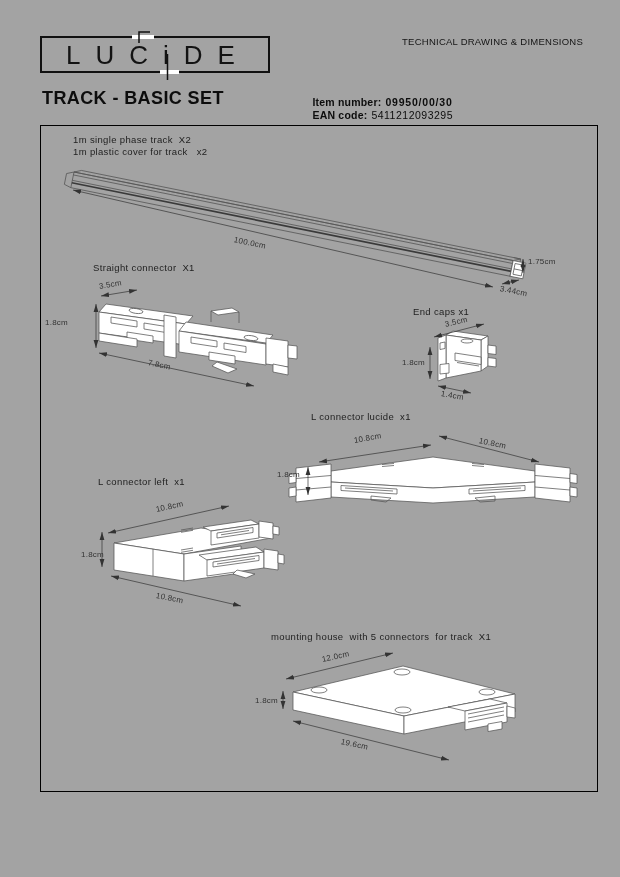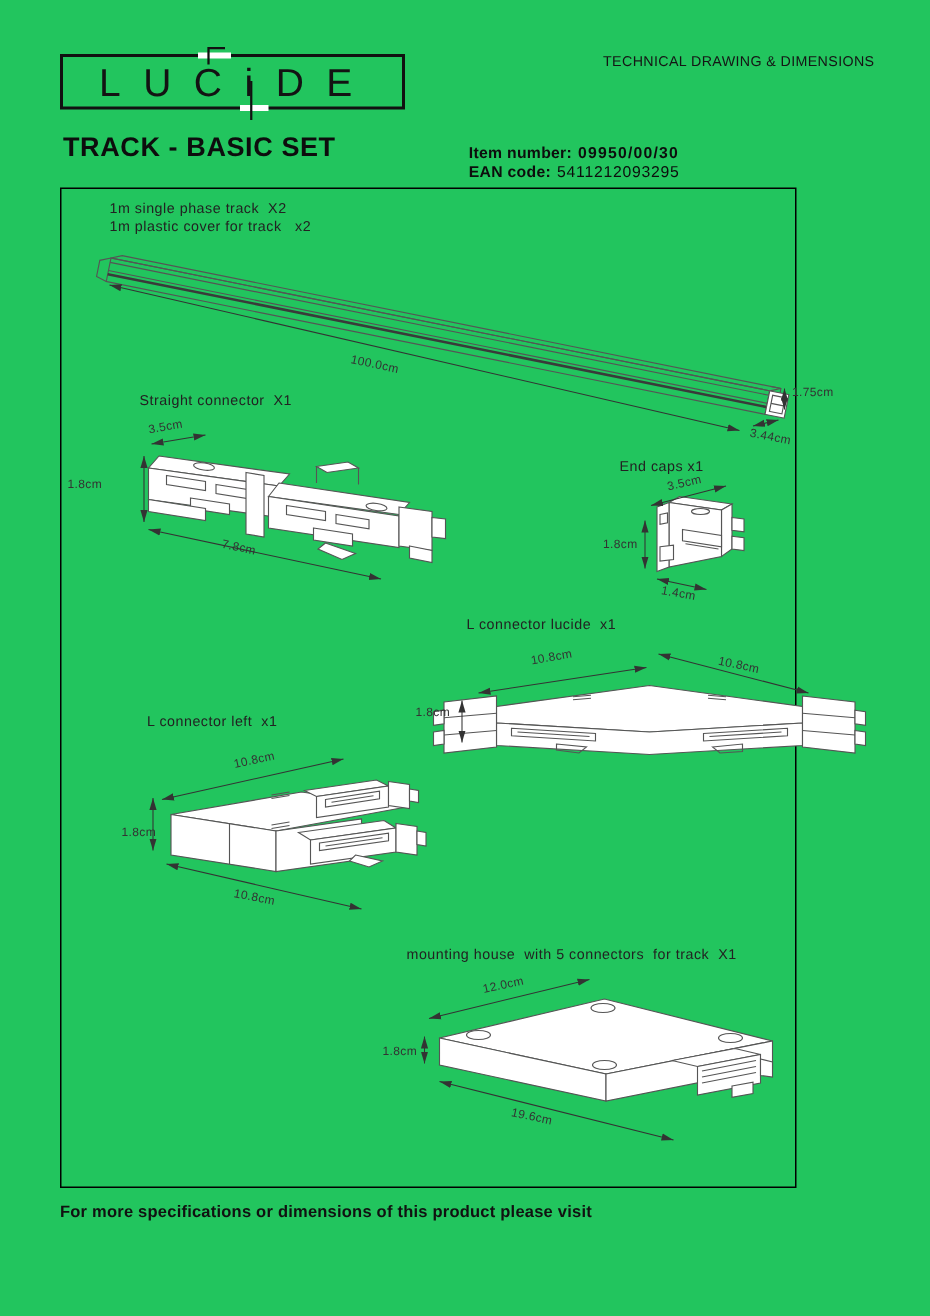--- a/index.html
+++ b/index.html
@@ -1,29 +1,29 @@
 <!DOCTYPE html>
 <html><head>
 <meta charset="utf-8">
 <style>
   html,body{margin:0;padding:0;background:#fff;}
-  .page{position:relative;width:620px;height:877px;background:#22c55e;overflow:hidden;
+  .page{position:relative;width:620px;height:877px;background:#a3a3a3;overflow:hidden;
         font-family:"Liberation Sans",sans-serif;color:#111;}
   .abs{position:absolute;white-space:pre;}
   .h-doctype{font-size:9.5px;letter-spacing:.25px;color:#151515;}
   .h-title{font-size:18px;font-weight:bold;letter-spacing:.4px;color:#0d0d0d;}
   .h-meta{font-size:10.5px;font-weight:bold;letter-spacing:.2px;color:#0d0d0d;}
   .h-meta .gap{margin-left:4px;}
   .val-tight{letter-spacing:.8px;}
   .val-light{font-weight:normal;letter-spacing:.5px;}
   .sec{font-size:9.5px;color:#222;letter-spacing:.35px;}
   .dim{font-size:8px;color:#333;letter-spacing:.25px;transform-origin:0 50%;}
   .f-note{font-size:11px;font-weight:bold;letter-spacing:.15px;}
   .f-site{font-size:18px;font-weight:bold;letter-spacing:.5px;}
-  #drawing-box{position:absolute;left:40px;top:125px;width:491px;height:667px;
+  #drawing-box{position:absolute;left:40px;top:125px;width:558px;height:667px;
                border:1.6px solid #000;box-sizing:border-box;}
   svg .ln{fill:none;stroke:#555;stroke-width:.75;}
   svg .lnf{fill:#fff;stroke:#555;stroke-width:.75;}
   svg .dimline{fill:none;stroke:#333;stroke-width:.7;
                marker-start:url(#arr);marker-end:url(#arr);}
 </style>
 </head>
 <body>
 
 <div class="page">
@@ -214,15 +214,14 @@
     <span class="abs dim" style="left:115px;top:379px;transform:rotate(-12deg);">10.8cm</span>
     <span class="abs dim" style="left:40px;top:424px;">1.8cm</span>
     <span class="abs dim" style="left:115px;top:465px;transform:rotate(11deg);">10.8cm</span>
 
     <span class="abs sec" style="left:230px;top:505px;">mounting house  with 5 connectors  for track  X1</span>
     <span class="abs dim" style="left:281px;top:529px;transform:rotate(-12deg);">12.0cm</span>
     <span class="abs dim" style="left:214px;top:570px;">1.8cm</span>
     <span class="abs dim" style="left:300px;top:611px;transform:rotate(12deg);">19.6cm</span>
   </div>
 
-  <span class="abs f-note" style="left:40px;top:802px;">For more specifications or dimensions of this product please visit</span>
 
 </div>
 
 </body></html>

